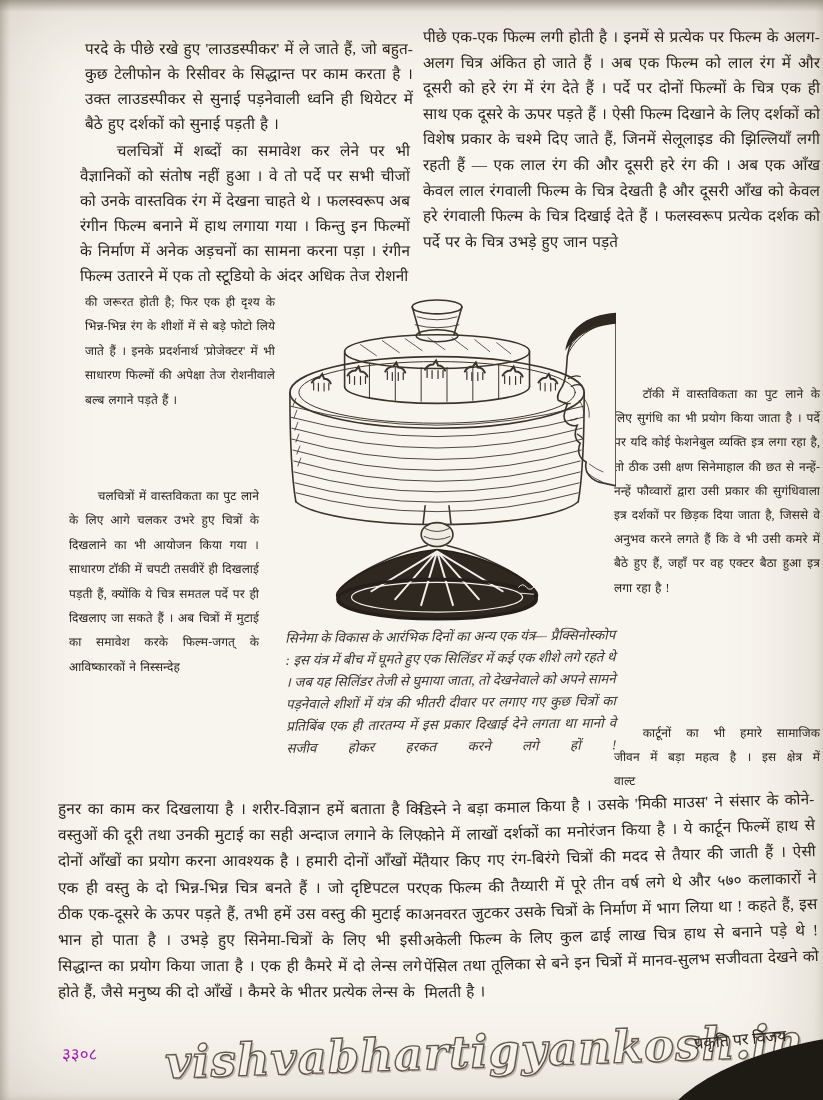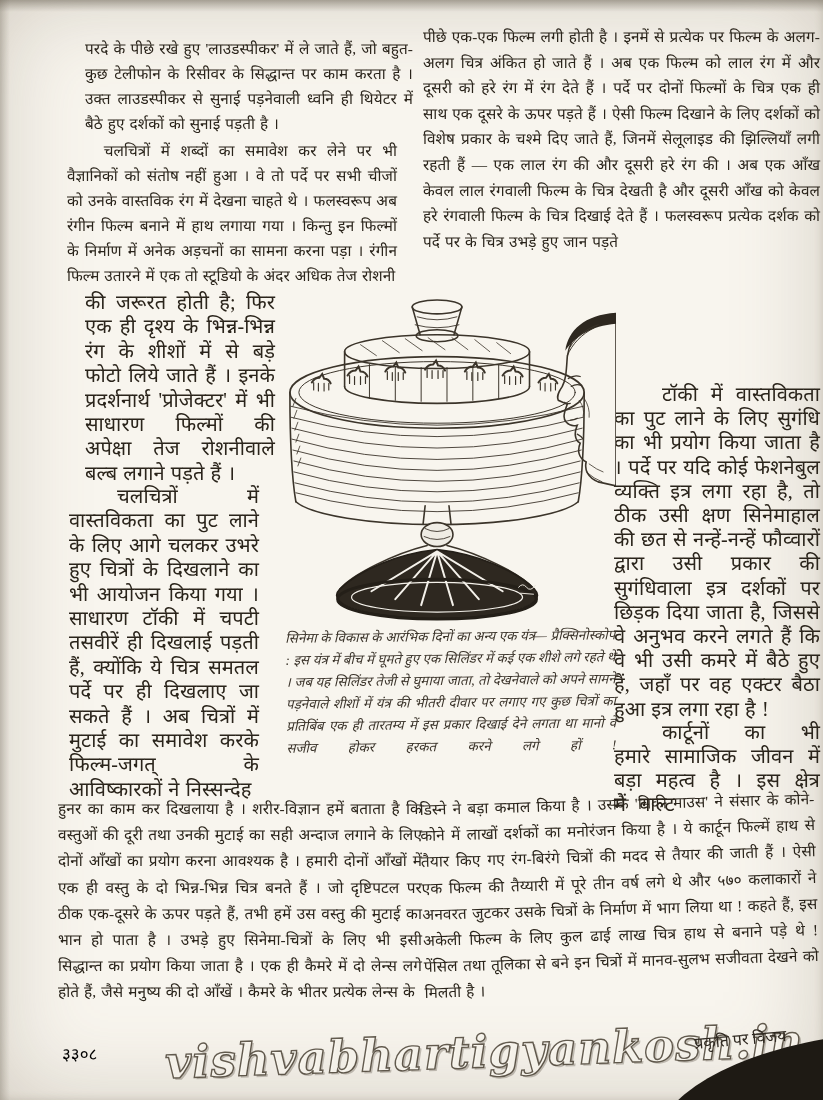--- a/index.html
+++ b/index.html
@@ -14,30 +14,30 @@
   .edge-top{position:absolute;top:0;left:0;right:0;height:12px;
     background:linear-gradient(180deg,rgba(92,84,70,0.40),rgba(92,84,70,0));}
   .edge-left{position:absolute;top:0;left:0;bottom:0;width:10px;
     background:linear-gradient(90deg,rgba(92,84,70,0.22),rgba(92,84,70,0));}
   .blk{
     position:absolute;text-align:justify;
     font-size:15.3px;line-height:25px;letter-spacing:0.1px;
     word-spacing:1px;
   }
   .indent{text-indent:2.4em;}
-  .narrow{font-size:20px;line-height:24.4px;}
+  .narrow{font-size:12px;line-height:24.4px;}
   .bottom{font-size:15.4px;line-height:26.2px;}
   .skew{transform:rotate(-1.6deg);transform-origin:left bottom;}
   .caption{
     position:absolute;font-style:italic;font-size:13.4px;line-height:22px;
     text-align:justify;color:#3a332a;transform:rotate(-0.6deg);
   }
   .caption:after{content:"";display:inline-block;width:100%;}
   .figure{position:absolute;}
-  .footer-num{position:absolute;font-size:17px;color:#000000;}
+  .footer-num{position:absolute;font-size:17px;color:#a21caf;}
   .footer-title{position:absolute;font-size:16px;color:#2e2820;transform:rotate(-5deg);}
   .watermark{
     position:absolute;text-align:center;
     font-family:"DejaVu Serif","Liberation Serif",serif;
     font-style:italic;font-weight:bold;
     font-size:45px;letter-spacing:1px;
     color:rgba(248,245,238,0.92);
     -webkit-text-stroke:1.4px rgba(72,63,50,0.85);
     text-shadow:2px 2px 0 rgba(72,63,50,0.30);
     transform:rotate(-2deg);
@@ -50,21 +50,21 @@
 </style>
 </head>
 <body>
 
 <div class="page">
   <div class="edge-top"></div>
   <div class="edge-left"></div>
 
   <div class="blk" style="left:85px;top:36px;width:328px;">परदे के पीछे रखे हुए 'लाउडस्पीकर' में ले जाते हैं, जो बहुत-कुछ टेलीफोन के रिसीवर के सिद्धान्त पर काम करता है । उक्त लाउडस्पीकर से सुनाई पड़नेवाली ध्वनि ही थियेटर में बैठे हुए दर्शकों को सुनाई पड़ती है ।</div>
 
-  <div class="blk indent" style="left:67px;top:138px;width:330px;">चलचित्रों में शब्दों का समावेश कर लेने पर भी वैज्ञानिकों को संतोष नहीं हुआ ।  वे तो पर्दे पर सभी चीजों को उनके वास्तविक रंग में देखना चाहते थे । फलस्वरूप अब रंगीन फिल्म बनाने में हाथ लगाया गया । किन्तु इन फिल्मों के निर्माण में अनेक अड़चनों का सामना करना पड़ा । रंगीन फिल्म उतारने में एक तो स्टूडियो के अंदर अधिक तेज रोशनी</div>
+  <div class="blk indent" style="left:80px;top:138px;width:330px;">चलचित्रों में शब्दों का समावेश कर लेने पर भी वैज्ञानिकों को संतोष नहीं हुआ ।  वे तो पर्दे पर सभी चीजों को उनके वास्तविक रंग में देखना चाहते थे । फलस्वरूप अब रंगीन फिल्म बनाने में हाथ लगाया गया । किन्तु इन फिल्मों के निर्माण में अनेक अड़चनों का सामना करना पड़ा । रंगीन फिल्म उतारने में एक तो स्टूडियो के अंदर अधिक तेज रोशनी</div>
 
   <div class="blk narrow" style="left:85px;top:290px;width:190px;">की जरूरत होती है;  फिर एक ही दृश्य के भिन्न-भिन्न रंग के शीशों में से बड़े फोटो लिये जाते हैं । इनके प्रदर्शनार्थ 'प्रोजेक्टर' में भी साधारण फिल्मों की अपेक्षा तेज रोशनीवाले बल्ब लगाने पड़ते हैं ।</div>
 
   <div class="blk narrow indent" style="left:69px;top:484px;width:190px;">चलचित्रों में वास्तविकता का पुट लाने के लिए आगे चलकर उभरे हुए चित्रों के दिखलाने का भी आयोजन किया गया । साधारण टॉकी में चपटी तसवीरें ही दिखलाई पड़ती हैं, क्योंकि ये चित्र समतल पर्दे पर ही दिखलाए जा सकते हैं । अब चित्रों में मुटाई का समावेश करके फिल्म-जगत् के आविष्कारकों ने निस्सन्देह</div>
 
   <div class="blk bottom" style="left:58px;top:796px;width:364px;">हुनर का काम कर दिखलाया है । शरीर-विज्ञान हमें बताता है कि वस्तुओं की दूरी तथा उनकी मुटाई का सही अन्दाज लगाने के लिए दोनों आँखों का प्रयोग करना आवश्यक है । हमारी दोनों आँखों में एक ही वस्तु के दो भिन्न-भिन्न चित्र बनते हैं । जो दृष्टिपटल पर ठीक एक-दूसरे के ऊपर पड़ते हैं, तभी हमें उस वस्तु की मुटाई का भान हो पाता है । उभड़े हुए सिनेमा-चित्रों के लिए भी इसी सिद्धान्त का प्रयोग किया जाता है । एक ही कैमरे में दो लेन्स लगे होते हैं, जैसे मनुष्य की दो आँखें । कैमरे के भीतर प्रत्येक लेन्स के</div>
 
   <div class="blk" style="left:423px;top:24px;width:397px;line-height:25.6px;">पीछे एक-एक फिल्म लगी होती है । इनमें से प्रत्येक पर फिल्म के अलग-अलग चित्र अंकित हो जाते हैं । अब एक फिल्म को लाल रंग में और दूसरी को हरे रंग में रंग देते हैं । पर्दे पर दोनों फिल्मों के चित्र एक ही साथ एक दूसरे के ऊपर पड़ते हैं । ऐसी फिल्म दिखाने के लिए दर्शकों को विशेष प्रकार के चश्मे दिए जाते हैं, जिनमें सेलूलाइड की झिल्लियाँ लगी रहती हैं — एक लाल रंग की और दूसरी हरे रंग की । अब एक आँख केवल लाल रंगवाली फिल्म के चित्र देखती है और दूसरी आँख को केवल हरे रंगवाली फिल्म के चित्र दिखाई देते हैं । फलस्वरूप प्रत्येक दर्शक को पर्दे पर के चित्र उभड़े हुए जान पड़ते</div>
 
 

